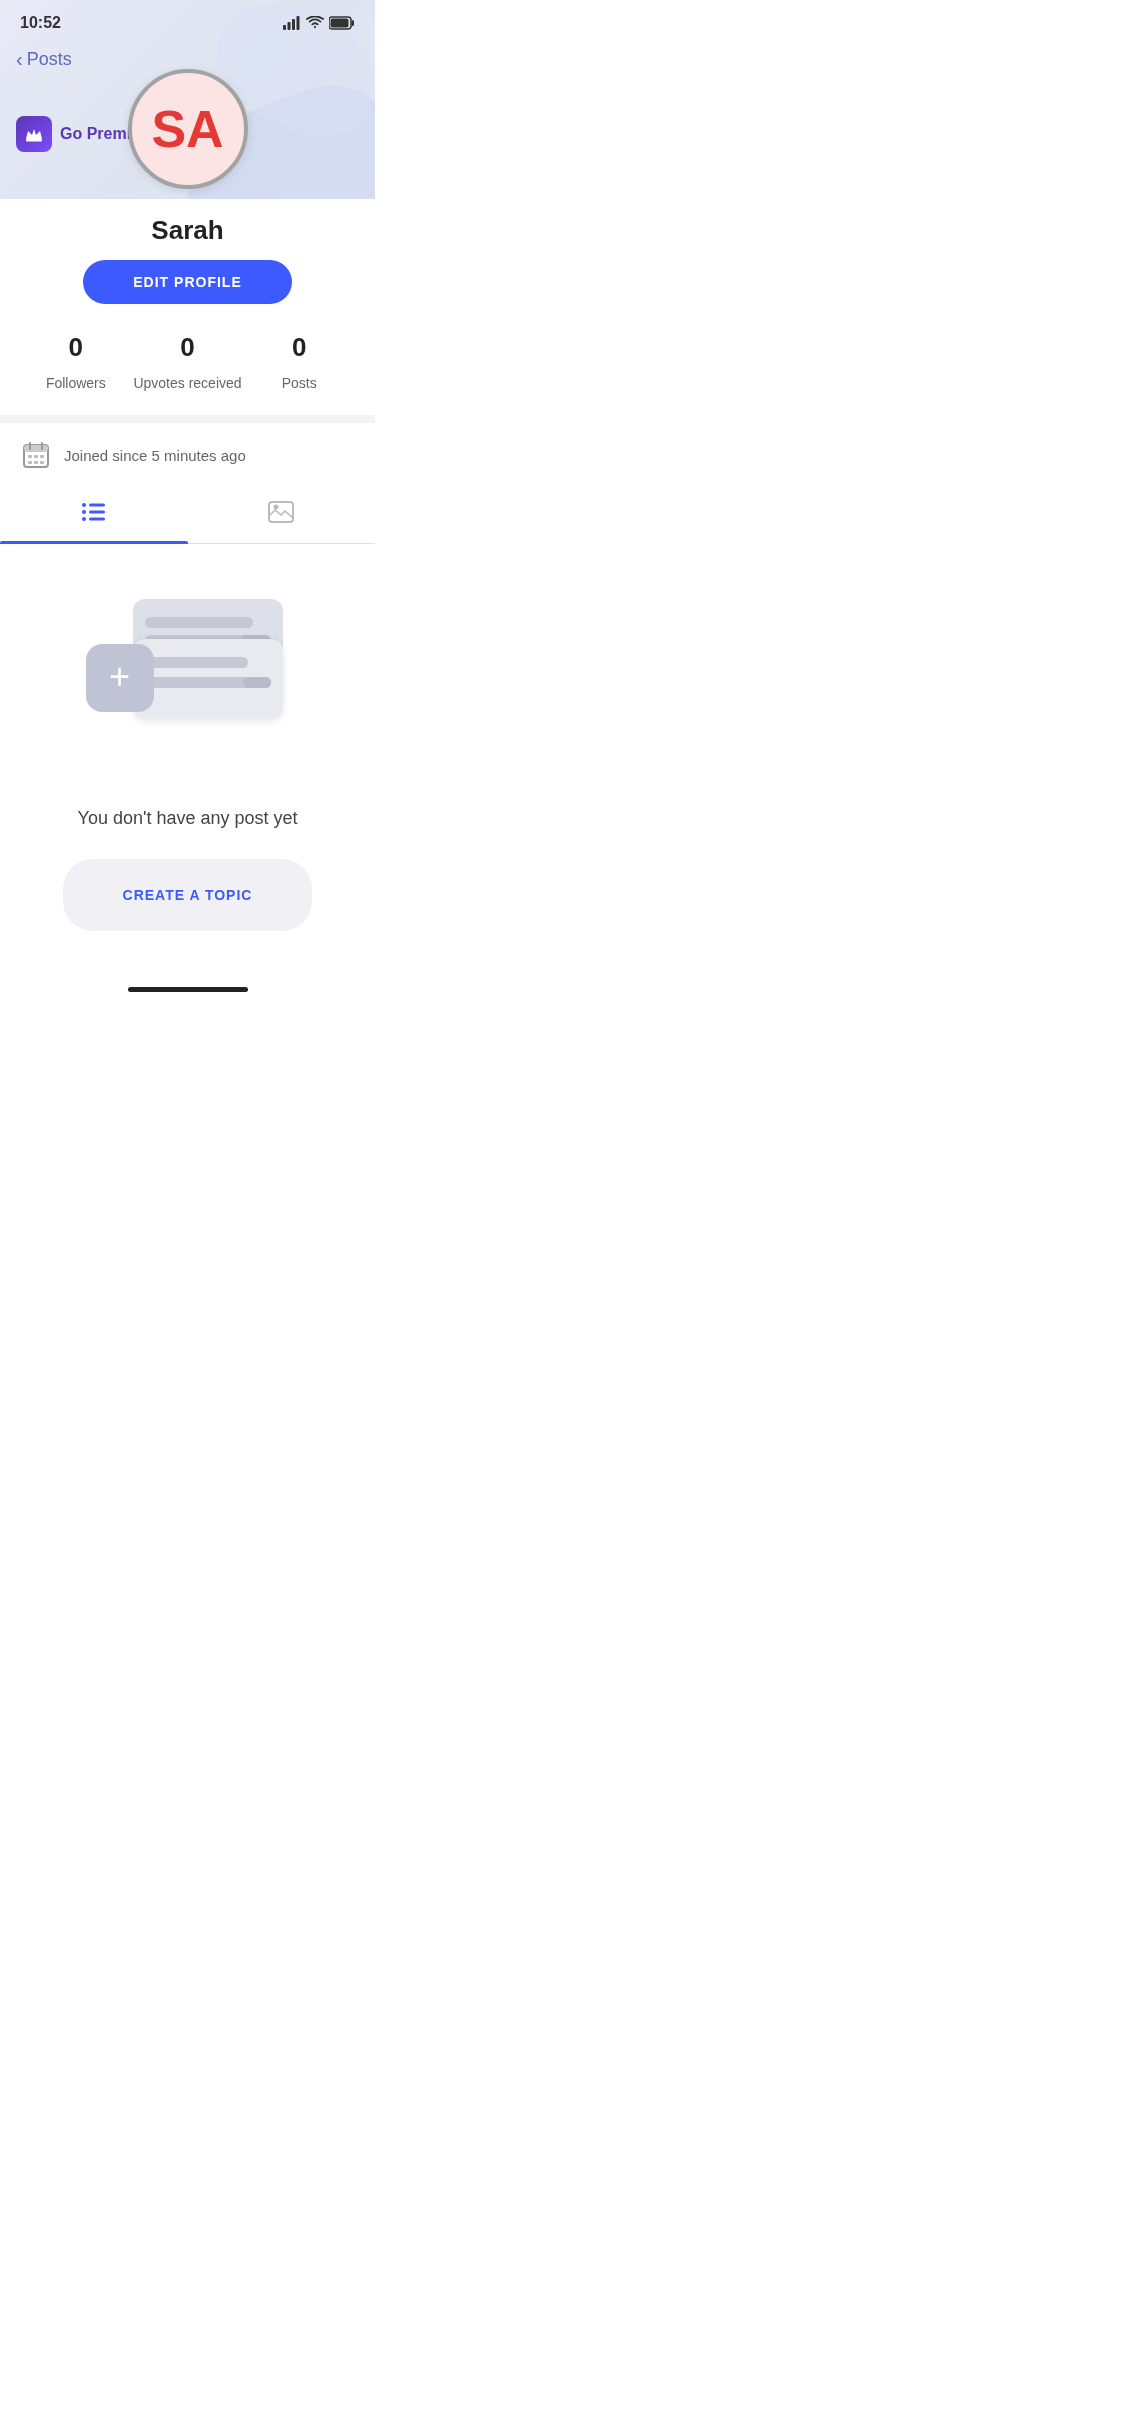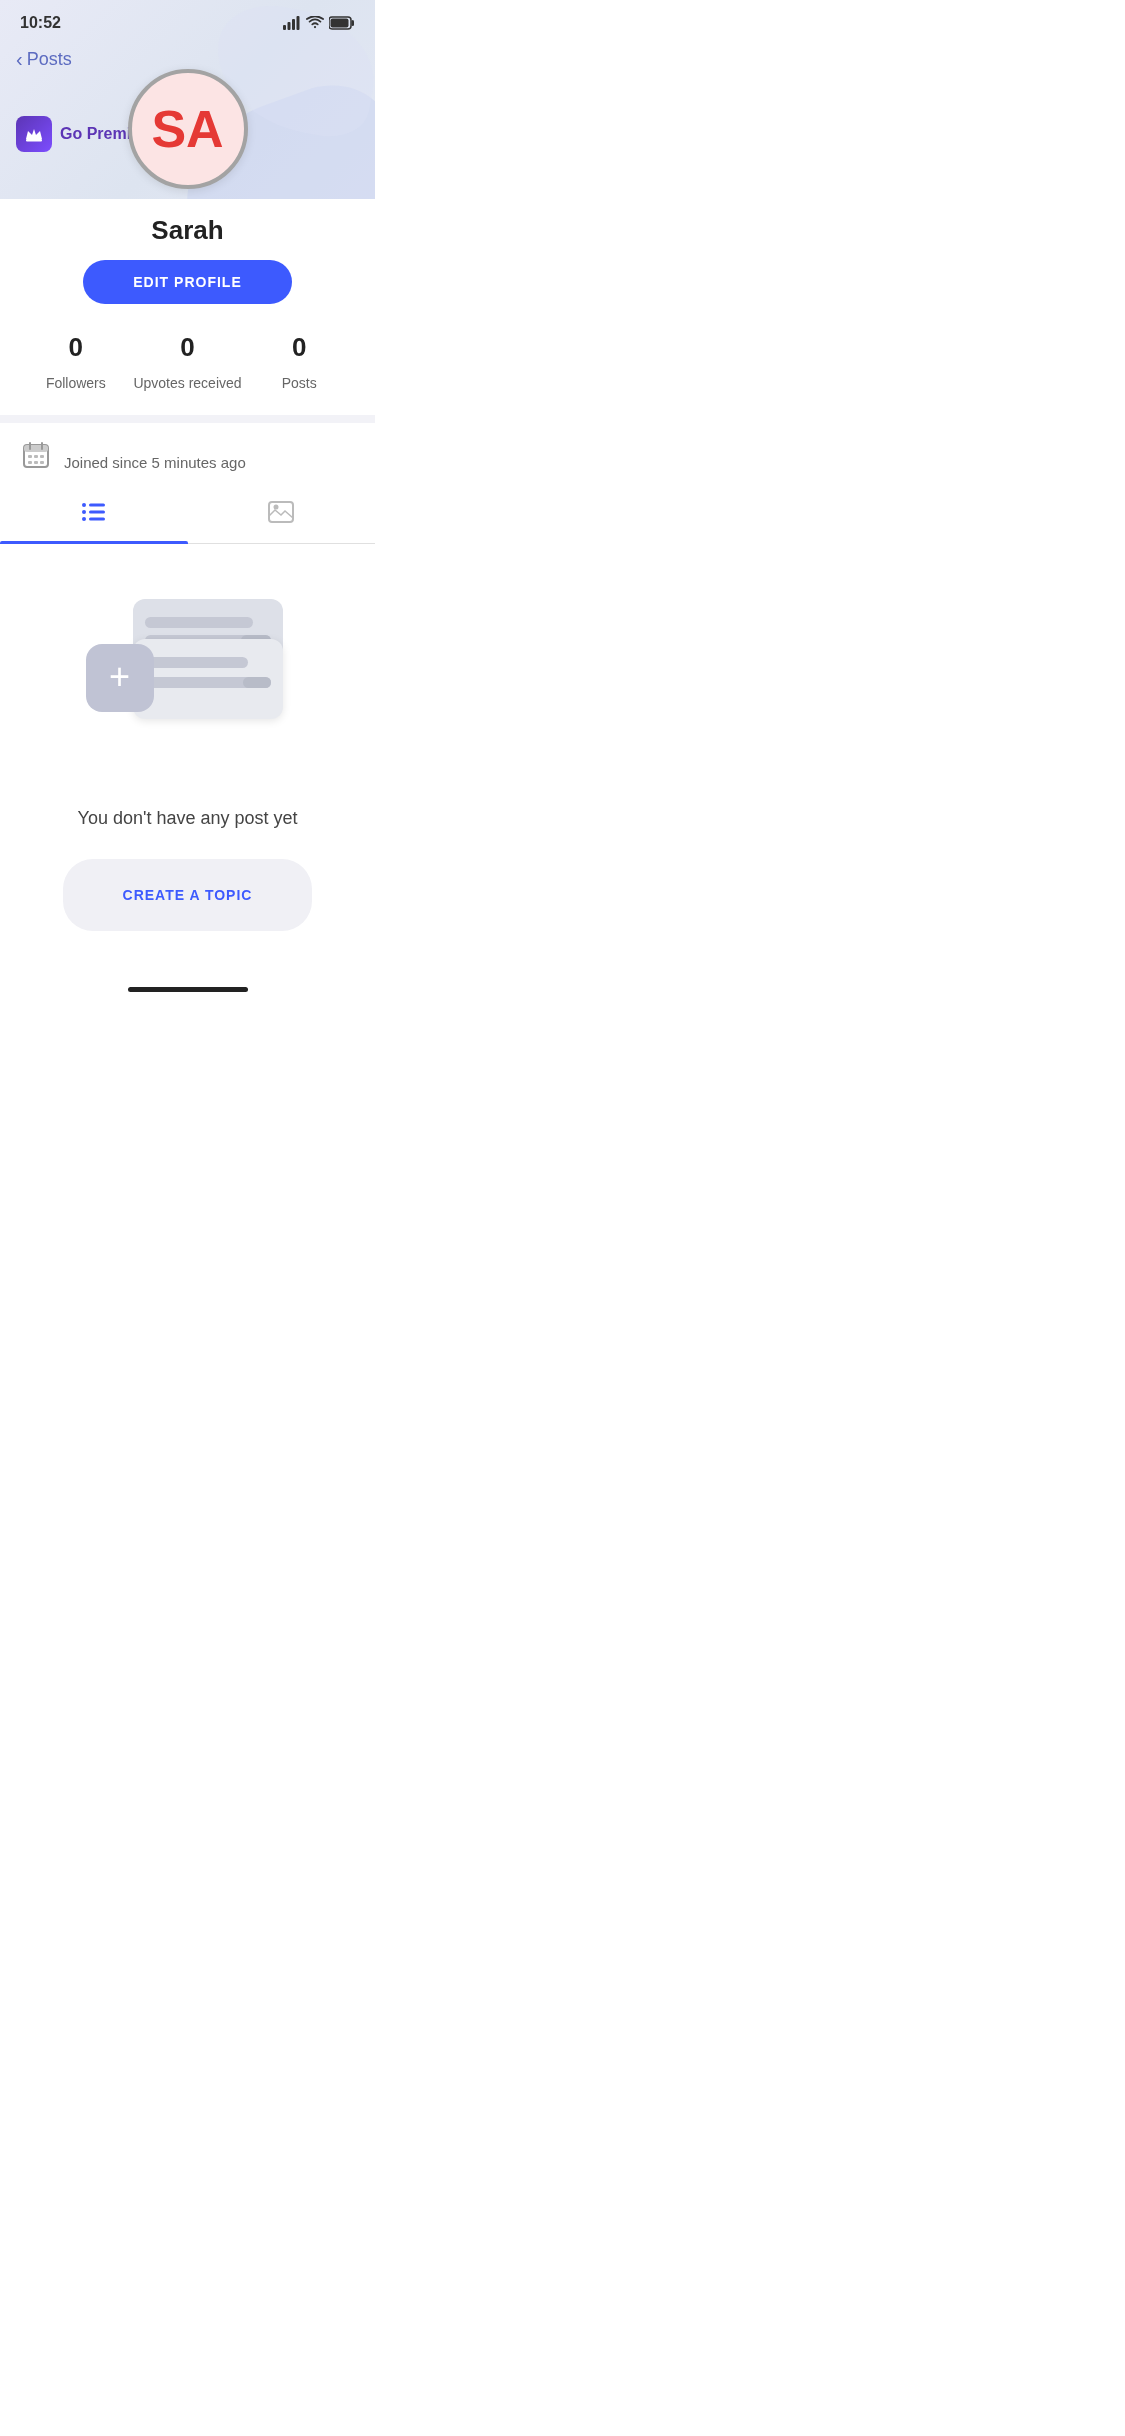--- a/index.html
+++ b/index.html
@@ -206,21 +206,21 @@
 
     
     .divider {
       height: 8px;
       background: #f2f2f7;
     }
 
     
     .joined-section {
       display: flex;
-      align-items: flex-end;
+      align-items: center;
       gap: 12px;
       padding: 16px 20px;
       background: #fff;
     }
 
     .calendar-icon {
       width: 32px;
       height: 32px;
       display: flex;
       align-items: center;

